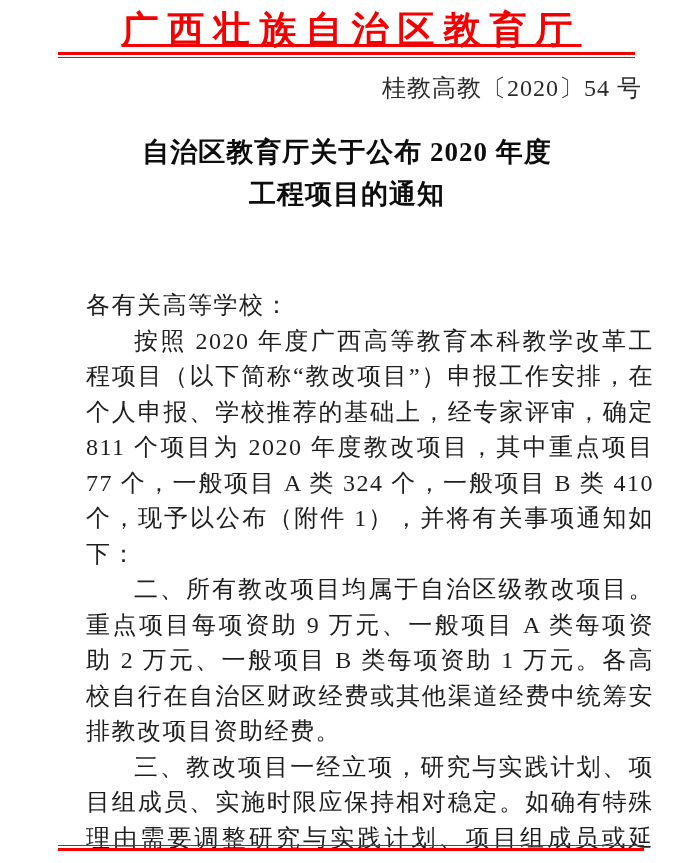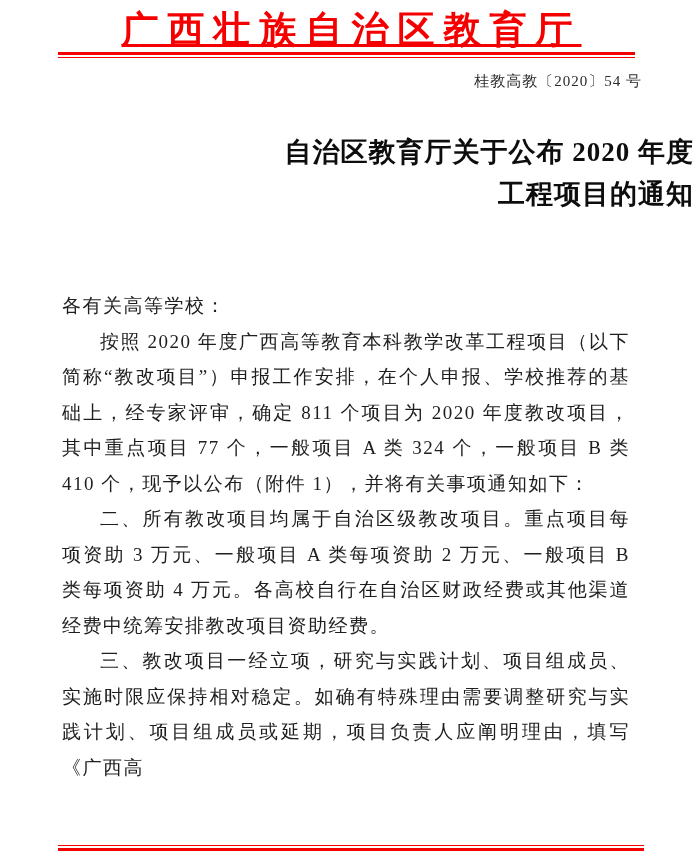--- a/index.html
+++ b/index.html
@@ -16,31 +16,31 @@
     font-size:37px; font-weight:bold; letter-spacing:9px;
     color:var(--red); white-space:nowrap;text-decoration:underline;
   }
   .header-line {
     position:absolute; left:58px; top:52px; width:577px; height:2px;
     border-top:3px solid var(--red);
     border-bottom:1px solid var(--red);
   }
   .doc-number {
     position:absolute; top:72px; right:52px;
-    font-size:15px; color:#2a2a2a; letter-spacing:1px;
+    font-size:24px; color:#2a2a2a; letter-spacing:1px;
   }
   .doc-title {
     position:absolute; top:131px; left:0; right:0;
-    text-align:right; font-size:27px; font-weight:bold;
+    text-align:center; font-size:27px; font-weight:bold;
     line-height:42px; color:#0d0d0d; letter-spacing:1px;
   }
   .body-text {
-    position:absolute; top:288px; left:62px; width:568px; height:566px;
+    position:absolute; top:288px; left:86px; width:568px; height:566px;
     overflow:hidden;
-    font-size:19px; line-height:35.5px; letter-spacing:1.5px;
+    font-size:24px; line-height:35.5px; letter-spacing:1.5px;
     text-align:justify; text-justify:inter-character;
     color:var(--ink);
   }
   .body-text p { margin:0; padding:0; text-indent:2em; }
   .body-text p.salutation { text-indent:0; }
   .footer-line {
     position:absolute; left:58px; top:845px; width:586px; height:2px;
     border-top:1px solid var(--red);
     border-bottom:3px solid var(--red);
   }
@@ -55,17 +55,17 @@
 <div class="doc-number">桂教高教〔2020〕54 号</div>
 
 <div class="doc-title">
   <div>自治区教育厅关于公布 2020 年度</div>
   <div>工程项目的通知</div>
 </div>
 
 <div class="body-text">
   <p class="salutation">各有关高等学校：</p>
   <p>按照 2020 年度广西高等教育本科教学改革工程项目（以下简称“教改项目”）申报工作安排，在个人申报、学校推荐的基础上，经专家评审，确定 811 个项目为 2020 年度教改项目，其中重点项目 77 个，一般项目 A 类 324 个，一般项目 B 类 410 个，现予以公布（附件 1），并将有关事项通知如下：</p>
-  <p>二、所有教改项目均属于自治区级教改项目。重点项目每项资助 3 万元、一般项目 A 类每项资助 2 万元、一般项目 B 类每项资助 4 万元。各高校自行在自治区财政经费或其他渠道经费中统筹安排教改项目资助经费。</p>
+  <p>二、所有教改项目均属于自治区级教改项目。重点项目每项资助 9 万元、一般项目 A 类每项资助 2 万元、一般项目 B 类每项资助 1 万元。各高校自行在自治区财政经费或其他渠道经费中统筹安排教改项目资助经费。</p>
   <p>三、教改项目一经立项，研究与实践计划、项目组成员、实施时限应保持相对稳定。如确有特殊理由需要调整研究与实践计划、项目组成员或延期，项目负责人应阐明理由，填写《广西高</p>
 </div>
 
 <div class="footer-line"></div>
 
 </body></html>

